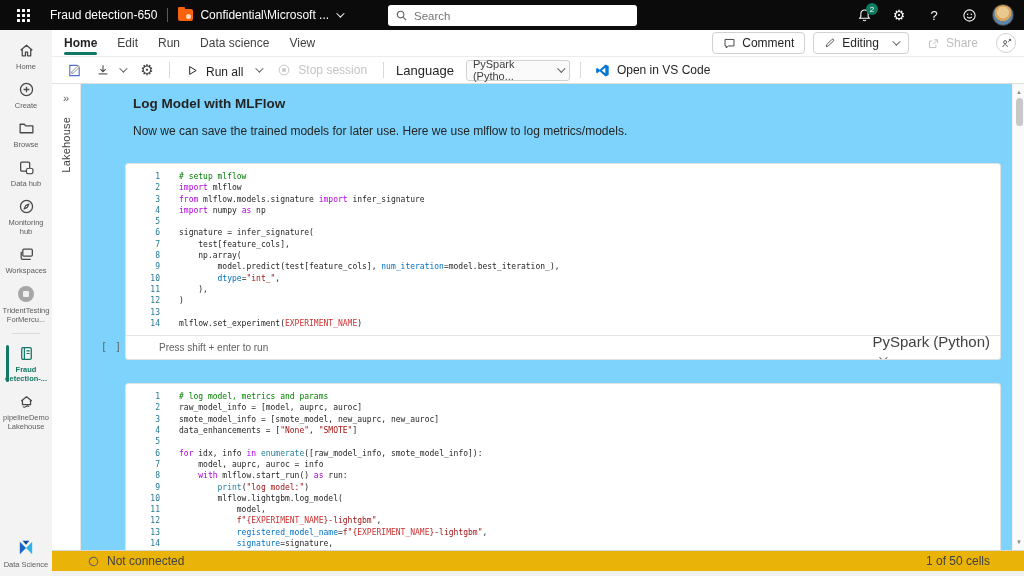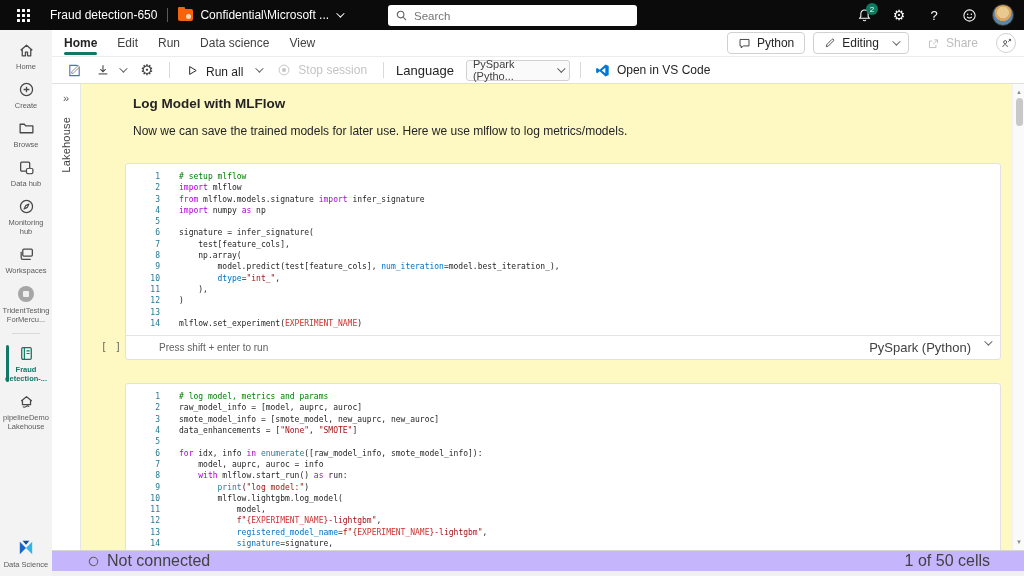--- a/index.html
+++ b/index.html
@@ -60,43 +60,43 @@
   .disabled-t { color:#c4c4c4; }
   .lang-label { font-size:13px; color:#242424; margin:0 8px 0 2px; }
   .lang-select { display:flex; align-items:center; justify-content:space-between; width:104px; height:21px; border:1px solid #d1d1d1; border-radius:3px; background:#fafafa; font-size:11px; color:#424242; padding:0 6px; cursor:pointer; }
   .vscode { display:flex; align-items:center; gap:7px; cursor:pointer; padding:0 4px; }
 
   .bodyrow { flex:1 1 auto; display:flex; min-height:0; }
   .lh-strip { width:29px; background:#fff; border-right:1px solid #e6e6e6; display:flex; flex-direction:column; align-items:center; padding-top:9px; flex:0 0 auto; }
   .lh-expand { color:#5c5c5c; font-size:11px; cursor:pointer; line-height:10px; }
   .lh-title { margin-top:14px; writing-mode:vertical-rl; transform:rotate(180deg); font-size:11px; color:#424242; letter-spacing:0.2px; }
 
-  .main { flex:1 1 auto; background:#fef9c3; position:relative; overflow:hidden; }
+  .main { flex:1 1 auto; background:#7dd3fc; position:relative; overflow:hidden; }
   .nb-heading { font-size:13.5px; font-weight:bold; color:#242424; margin:12px 0 0 52px; }
   .nb-desc { font-size:12px; color:#242424; margin:13px 0 0 52px; }
 
   .cell { position:relative; margin:25px 0 0 0; }
   .cell + .cell { margin-top:23px; }
   .cell-gutter { position:absolute; left:20px; bottom:8px; font-family:"DejaVu Sans Mono",monospace; font-size:10px; color:#616161; letter-spacing:1px; }
   .cell-card { margin-left:44px; width:876px; border:1px solid #e1e1e1; border-radius:3px; background:#fff; overflow:hidden; }
   .code-lines { padding:7px 0 6px; }
   .code-line { display:flex; font-family:"DejaVu Sans Mono",monospace; font-size:8px; line-height:11.3px; white-space:pre; }
   .code-line .ln { width:34px; text-align:right; color:#237893; flex:0 0 auto; margin-right:19px; }
   .tok-com { color:#008000; } .tok-kw { color:#af00db; } .tok-str { color:#a31515; }
   .tok-const { color:#cd3131; } .tok-param { color:#0070c1; } .tok-fn { color:#267f99; } .tok-def { color:#1f1f1f; }
   .cell-footer { border-top:1px solid #e4e4e4; height:24px; display:flex; align-items:center; padding:0 10px 0 33px; }
   .cell-footer .hint { font-size:10px; color:#616161; }
-  .cell-footer .kernel { margin-left:auto; font-size:13px; color:#424242; display:flex; align-items:flex-start; gap:6px; cursor:pointer; }
+  .cell-footer .kernel { margin-left:auto; font-size:15px; color:#424242; display:flex; align-items:flex-start; gap:6px; cursor:pointer;flex-direction:column; }
 
   .scrollbar { width:12px; background:#fafafa; border-left:1px solid #f0f0f0; position:relative; flex:0 0 auto; }
   .sb-arrow { position:absolute; left:0; width:12px; height:12px; display:flex; align-items:center; justify-content:center; color:#8a8a8a; font-size:6px; }
   .sb-up { top:2px; } .sb-down { bottom:2px; }
   .sb-thumb { position:absolute; top:14px; left:2.5px; width:7px; height:28px; background:#c8c8c8; border-radius:4px; }
 
-  .statusbar { height:21px; border-top:1px solid #d6d6d6; background:#c4b5fd; display:flex; align-items:center; padding:0 34px 0 36px; font-size:16px; color:#424242; flex:0 0 auto; }
+  .statusbar { height:21px; border-top:1px solid #d6d6d6; background:#eab308; display:flex; align-items:center; padding:0 34px 0 36px; font-size:12px; color:#424242; flex:0 0 auto; }
   .statusbar .conn { display:flex; align-items:center; gap:8px; }
   .statusbar .cells { margin-left:auto; }
   .bottom-strip { height:5px; background:#f0f0f0; flex:0 0 auto; }
 </style>
 </head>
 <body>
 
 <div class="page">
 
   <div class="topbar">
@@ -257,21 +257,21 @@
           <div class="menu-tab">Edit</div>
           <div class="menu-tab">Run</div>
           <div class="menu-tab">Data science</div>
           <div class="menu-tab">View</div>
         </div>
       <div class="menubar-right">
         <button class="mb-btn">
           <svg width="13" height="13" viewBox="0 0 16 16">
               <path d="M2.5 3h11v8h-7L4 13.5V11H2.5z" fill="none" stroke="#424242" stroke-width="1.2"></path>
             </svg>
-          <span>Python</span>
+          <span>Comment</span>
         </button>
         <button class="mb-btn">
           <svg width="12" height="12" viewBox="0 0 16 16">
               <path d="M3 13l.8-3L10.6 3.2a1.4 1.4 0 0 1 2 2L5.8 12z" fill="none" stroke="#424242" stroke-width="1.2"></path>
             </svg>
           <span>Editing</span>
             <span class="chev"></span>
         </button>
         <button class="mb-btn disabled">
           <svg width="13" height="13" viewBox="0 0 16 16">

